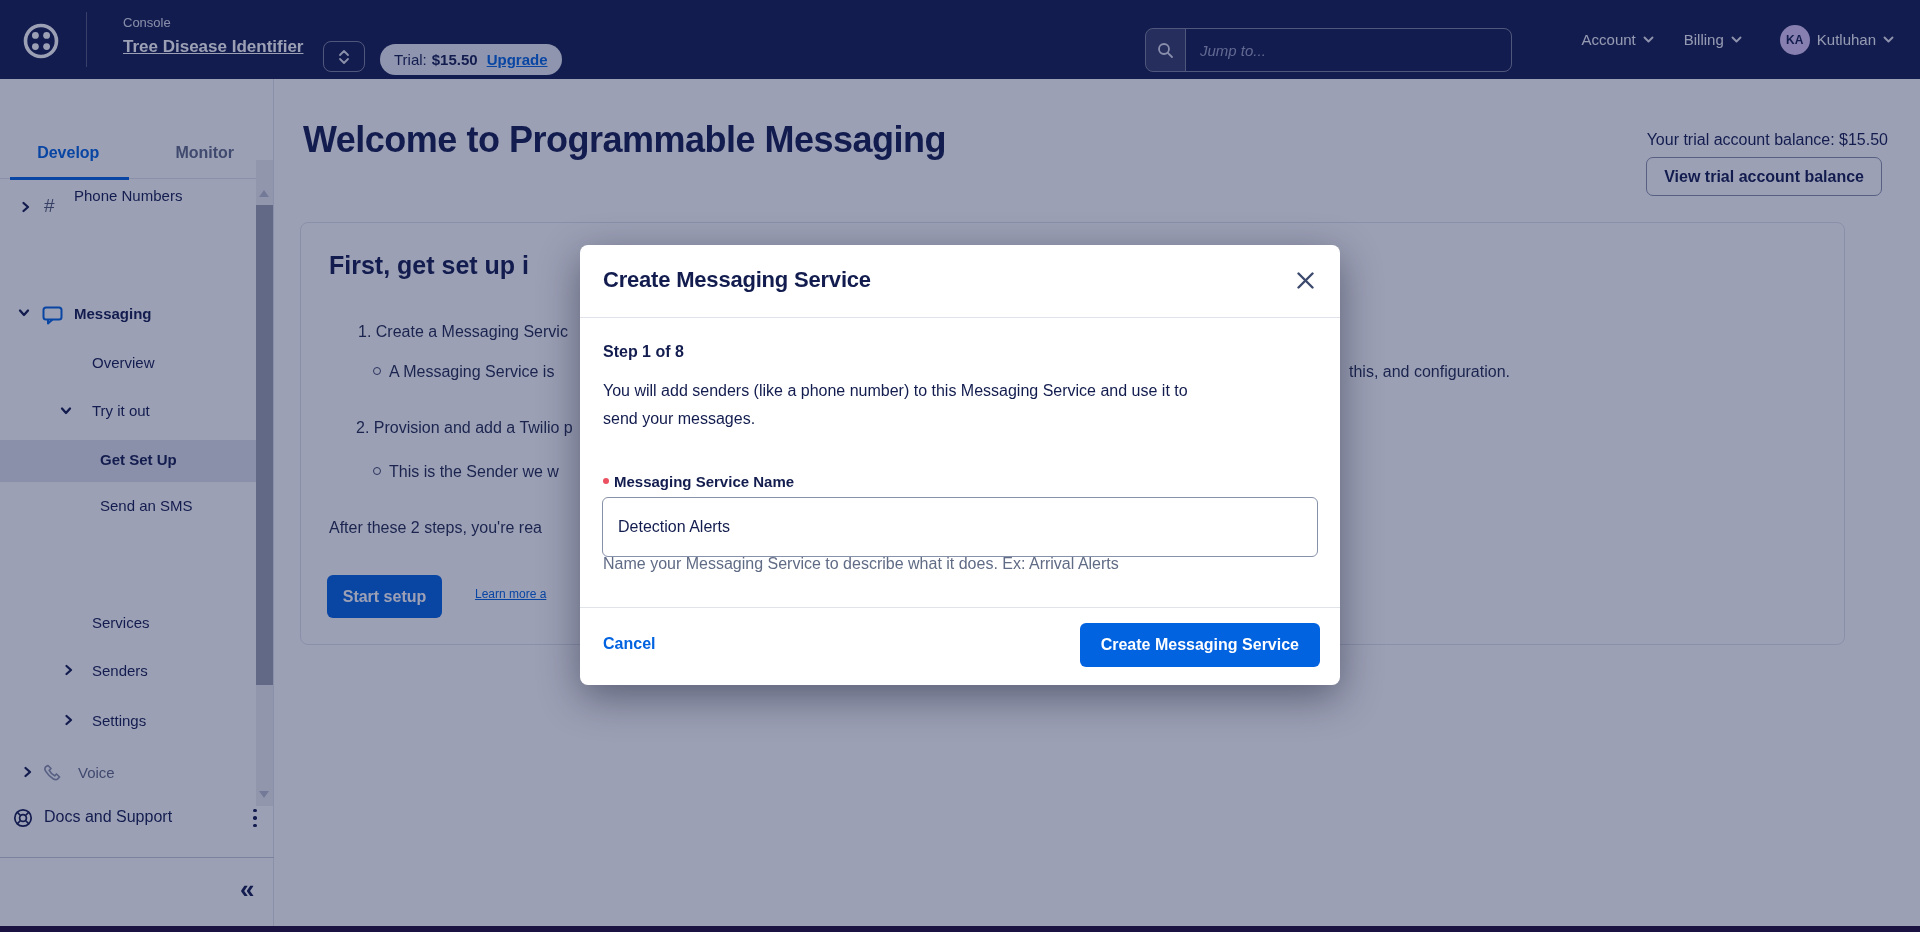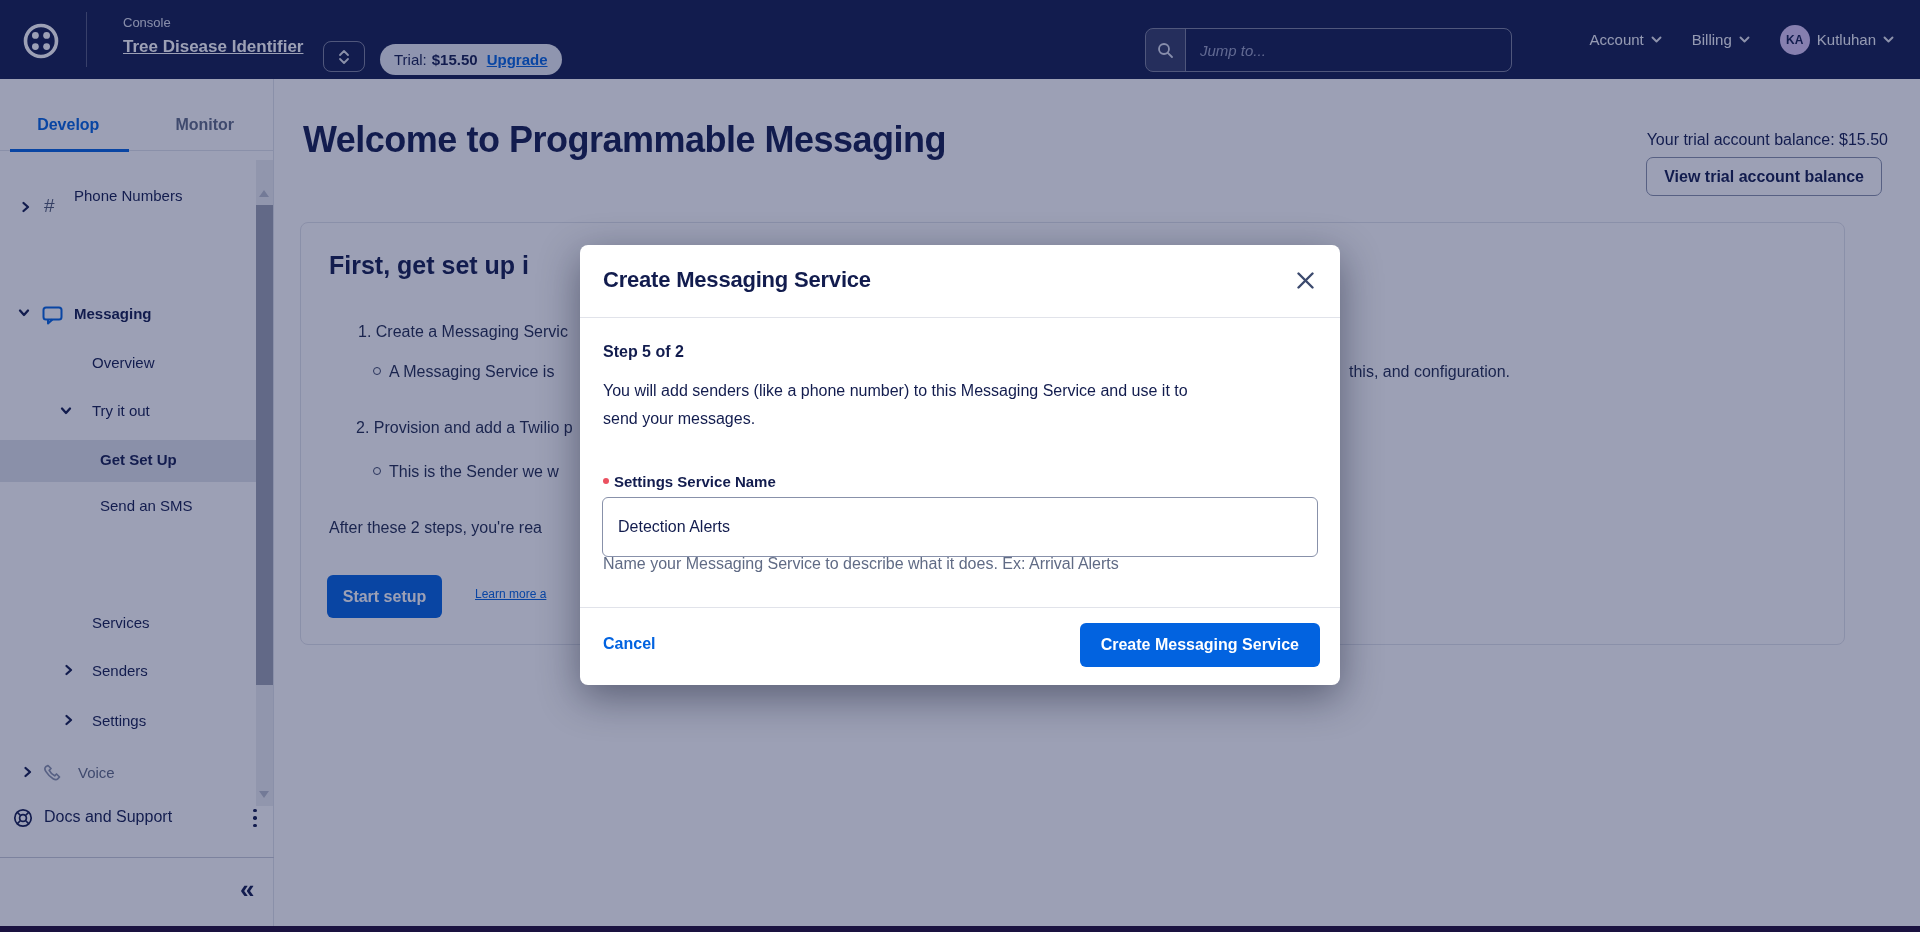--- a/index.html
+++ b/index.html
@@ -16,25 +16,25 @@
   .switcher-btn { position:absolute; left:323px; top:41px; width:42px; height:31px; border:1px solid rgba(255,255,255,0.45); border-radius:8px; display:flex; align-items:center; justify-content:center; cursor:pointer; }
   .trial-pill { position:absolute; left:380px; top:44px; height:31px; background:#E8ECF4; border-radius:16px; display:flex; align-items:center; padding:0 14px; font-size:15px; color:#121C4E; gap:5px; }
   .trial-amount { font-weight:bold; }
   .upgrade-link { color:#0263E0; font-weight:bold; text-decoration:underline; cursor:pointer; margin-left:4px; }
   .search-wrap { position:absolute; left:1145px; top:28px; width:367px; height:44px; border:1px solid rgba(255,255,255,0.45); border-radius:8px; display:flex; overflow:hidden; }
   .search-iconbox { width:40px; height:100%; background:rgba(255,255,255,0.14); border-right:1px solid rgba(255,255,255,0.35); display:flex; align-items:center; justify-content:center; }
   .search-input { flex:1; background:transparent; border:none; outline:none; color:#E6E8F2; font-size:15px; padding:0 14px; font-family:"Liberation Sans", sans-serif; }
   .search-input::placeholder { font-style:italic; color:#99A0C2; }
   .nav-right { position:absolute; right:26px; top:0; height:79px; display:flex; align-items:center; gap:30px; }
   .nav-menu { display:flex; align-items:center; gap:7px; color:#F2F4FA; font-size:15px; cursor:pointer; }
-  .avatar { width:30px; height:30px; border-radius:50%; background:#D9C6F5; color:#121C4E; font-size:12px; font-weight:bold; display:flex; align-items:center; justify-content:center; }
+  .avatar { width:30px; height:30px; border-radius:50%; background:#D9C6F5; color:#121C4E; font-size:12px; font-weight:bold; display:flex; align-items:center; justify-content:center;margin-left:8px; }
 
   
   .sidebar { position:absolute; left:0; top:79px; width:274px; height:853px; background:#ffffff; border-right:1px solid #E1E3EA; z-index:5; }
-  .side-tabs { position:absolute; left:0; top:0; width:100%; height:72px; display:flex; border-bottom:1px solid #E1E3EA; }
+  .side-tabs { position:absolute; left:0; top:0; width:100%; height:100px; display:flex; border-bottom:1px solid #E1E3EA; }
   .side-tab { flex:1; display:flex; align-items:flex-end; justify-content:center; padding-bottom:16px; font-size:16px; font-weight:bold; color:#606B85; cursor:pointer; position:relative; }
   .side-tab.active { color:#0263E0; }
   .side-tab.active::after { content:""; position:absolute; left:10px; right:8px; bottom:-2px; height:3px; background:#0263E0; }
   .nav-row { position:absolute; display:flex; align-items:center; font-size:15px; color:#121C4E; cursor:pointer; }
   .nav-chev { position:absolute; display:flex; align-items:center; }
   .nav-ico { position:absolute; display:flex; align-items:center; }
   .hash-glyph { font-size:19px; color:#4F5A74; font-weight:normal; }
   .muted { color:#606B85; }
   .active-row { position:absolute; left:0; top:361px; width:256px; height:42px; background:#E1E3EA; }
   .side-divider { position:absolute; left:0; top:778px; width:274px; height:1px; background:#C9CCD8; }
@@ -287,26 +287,26 @@
   <div class="modal" role="dialog">
     <h2 class="modal-title">Create Messaging Service</h2>
     <span class="modal-close">
       <svg width="17" height="17" viewBox="0 0 17 17">
         <line x1="1.5" y1="1.5" x2="15.5" y2="15.5" stroke="#3C4A6E" stroke-width="2.4" stroke-linecap="round"></line>
         <line x1="15.5" y1="1.5" x2="1.5" y2="15.5" stroke="#3C4A6E" stroke-width="2.4" stroke-linecap="round"></line>
       </svg>
     </span>
     <div class="modal-hdivider"></div>
 
-    <div class="modal-step">Step 5 of 2</div>
+    <div class="modal-step">Step 1 of 8</div>
     <p class="modal-desc">You will add senders (like a phone number) to this Messaging Service and use it to send your messages.</p>
 
     <div class="field-label">
       <span class="req-dot"></span>
-      <span class="label-text">Settings Service Name</span>
+      <span class="label-text">Messaging Service Name</span>
     </div>
     <input class="name-input" type="text" value="Detection Alerts" style="">
     <div class="helper-text">Name your Messaging Service to describe what it does. Ex: Arrival Alerts</div>
 
     <div class="modal-fdivider"></div>
     <a class="cancel-link">Cancel</a>
     <button class="btn-primary create-btn">Create Messaging Service</button>
   </div>
 
 </div>

